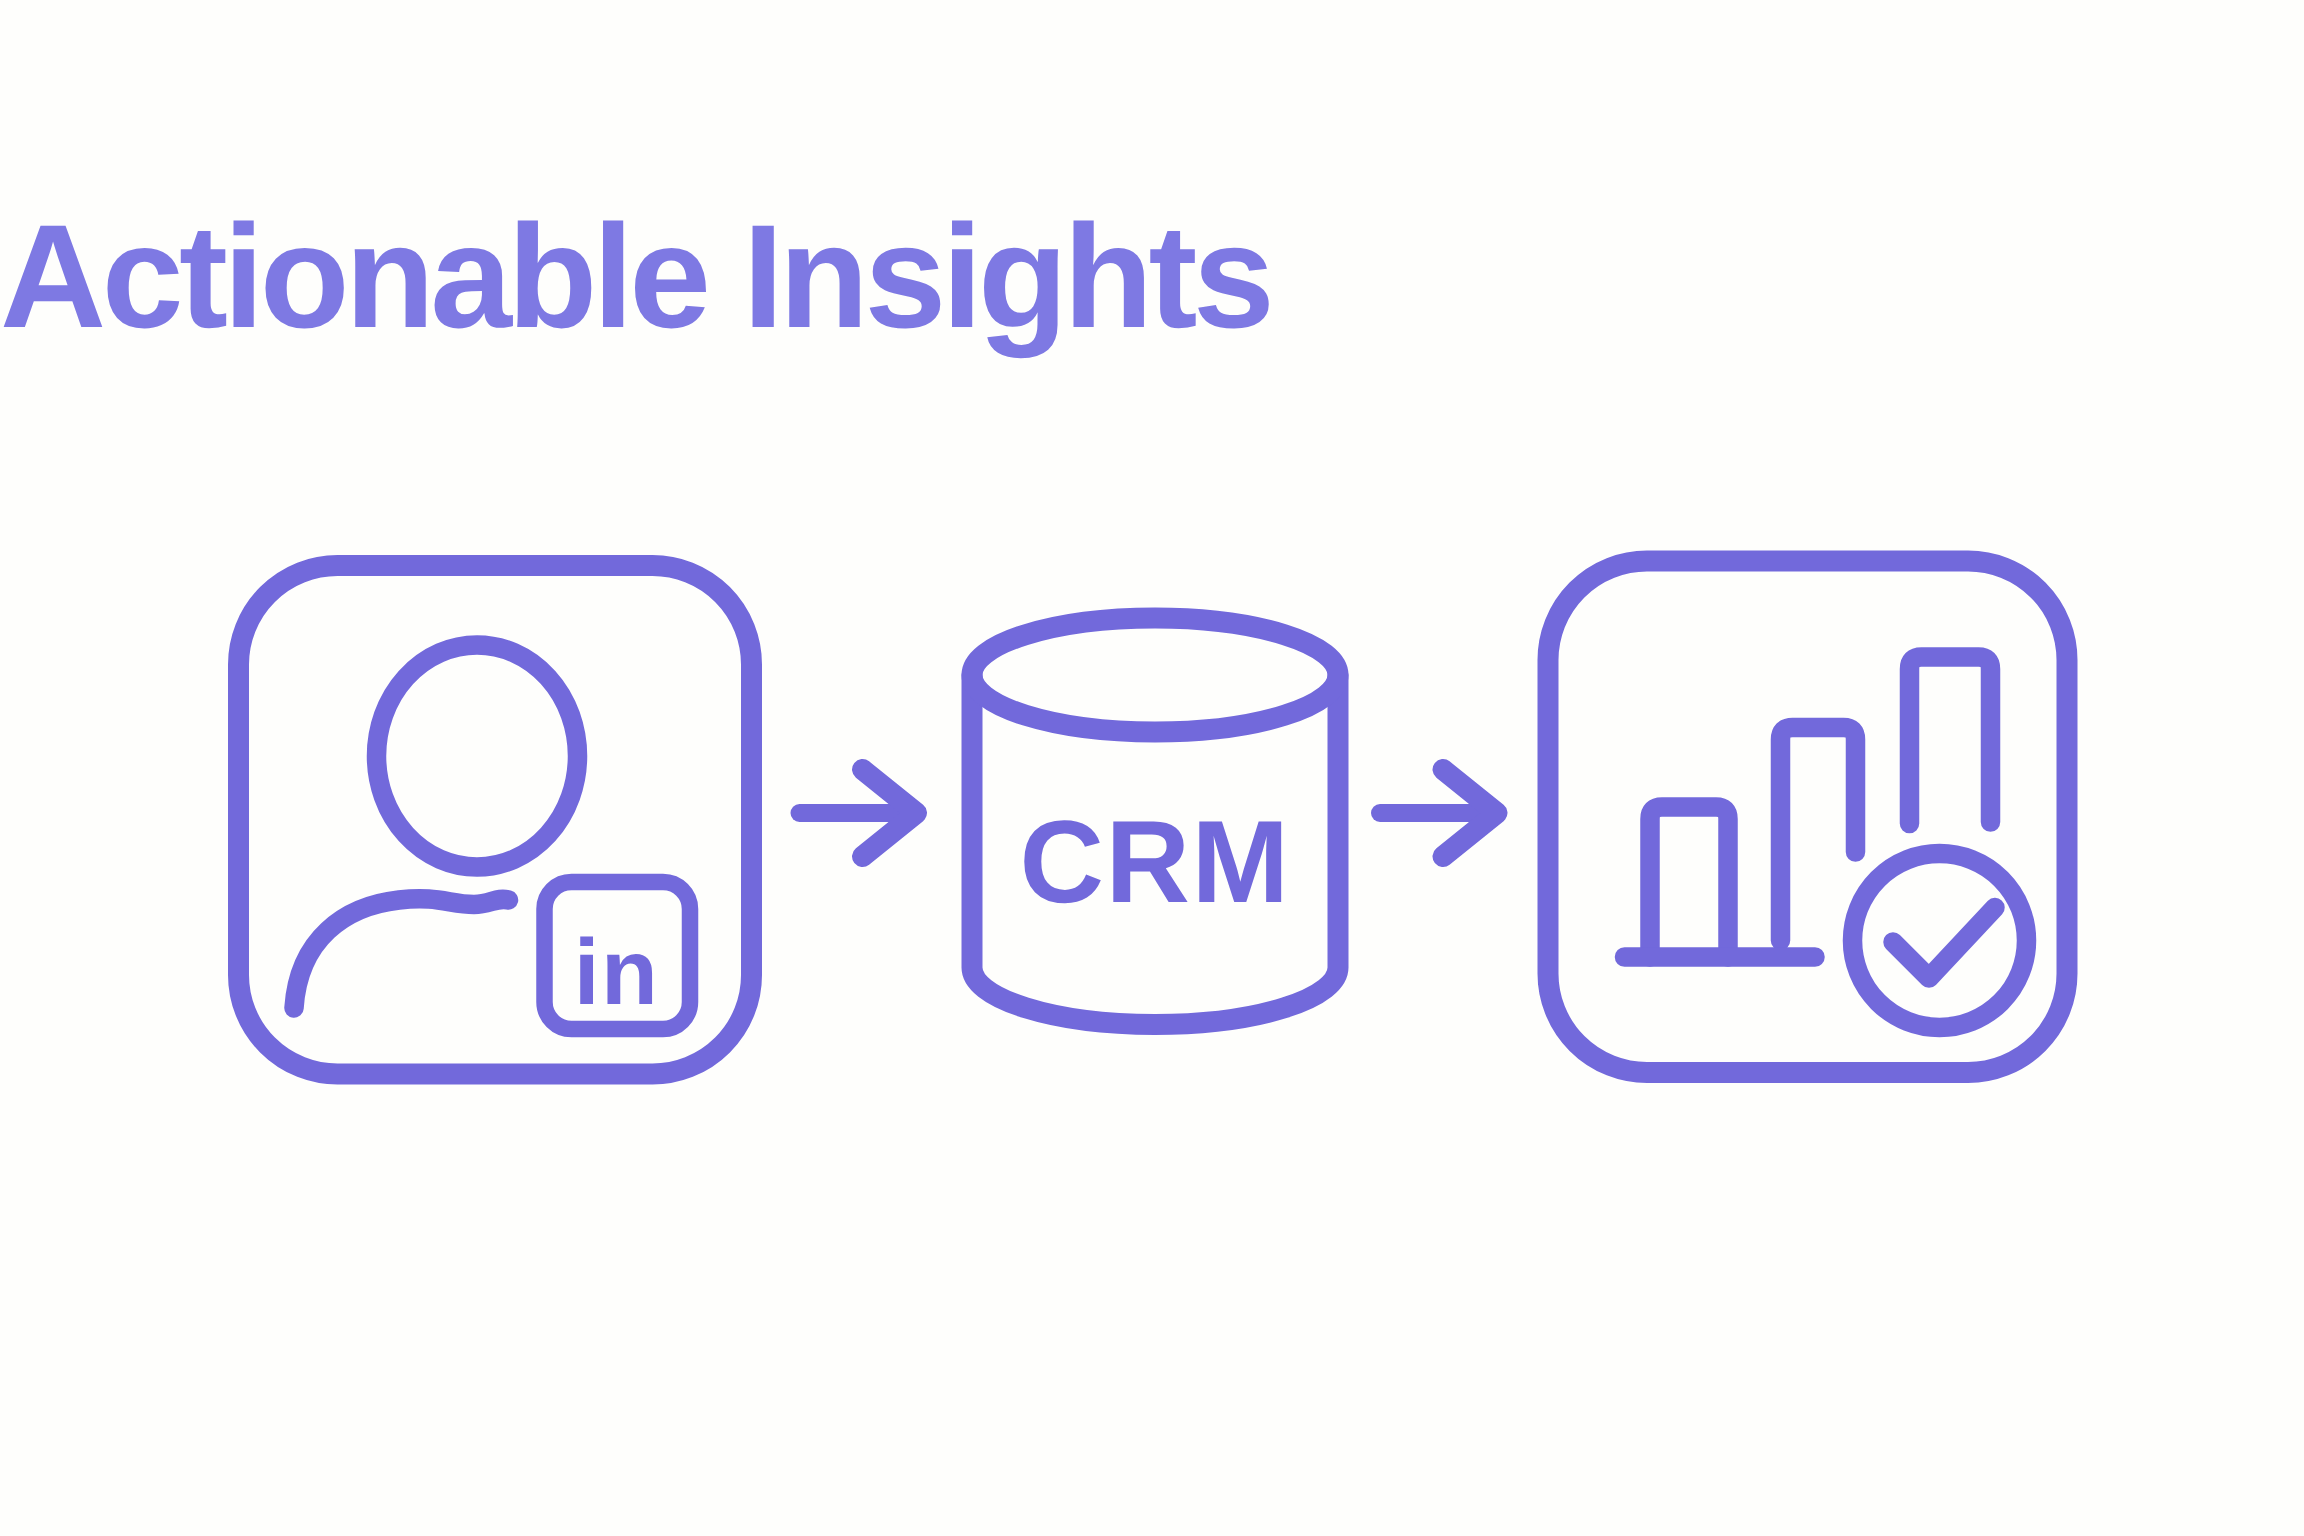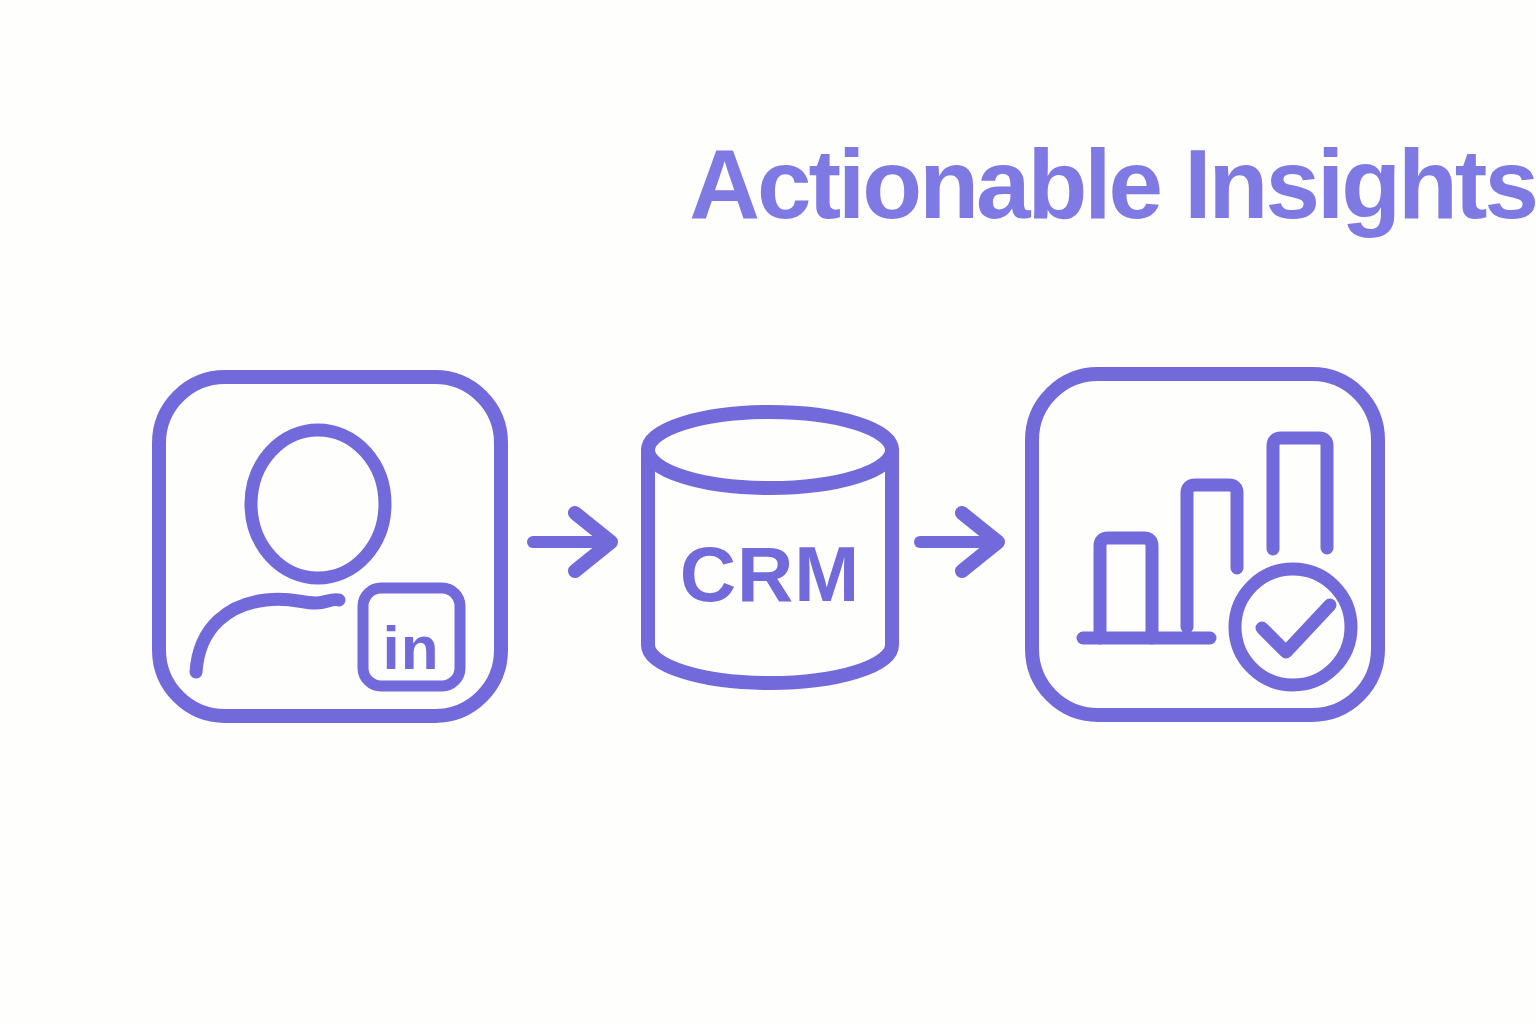--- a/index.html
+++ b/index.html
@@ -16,21 +16,21 @@
     margin: 0 auto;
     background: var(--color-background);
     overflow: hidden;
     font-family: "Liberation Sans", sans-serif;
   }
   .page-title {
     position: absolute;
     top: 128px;
     left: 0;
     width: 100%;
-    text-align: right;
+    text-align: left;
     font-family: "Liberation Sans", sans-serif;
     font-weight: bold;
     font-size: 98px;
     letter-spacing: -3px;
     color: var(--color-title-text);
   }
   .icon-svg { position: absolute; display: block; }
   .stroke {
     fill: none;
     stroke: var(--color-accent);

